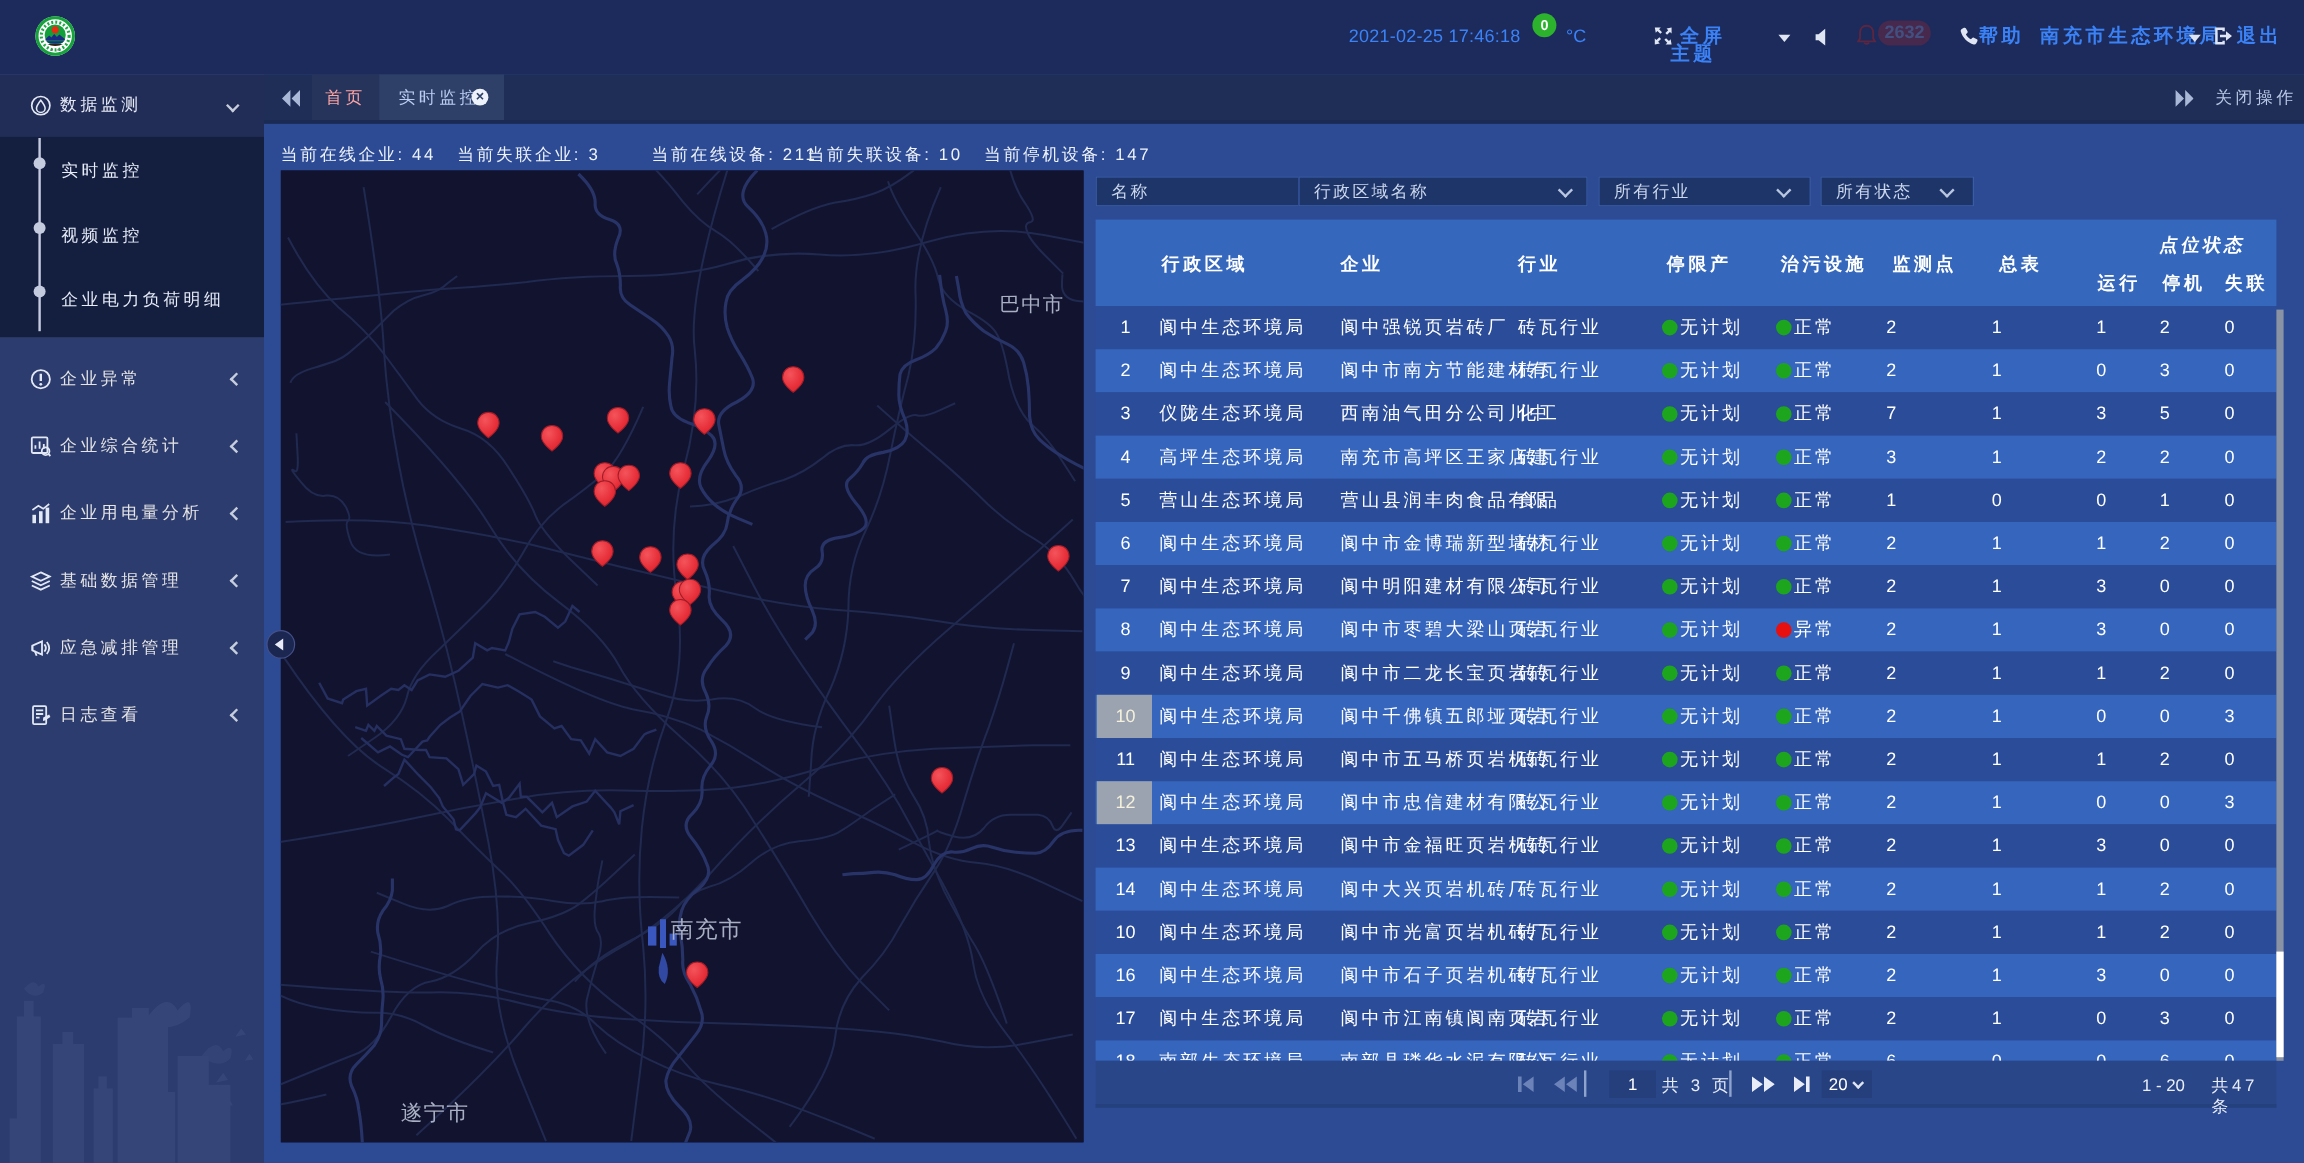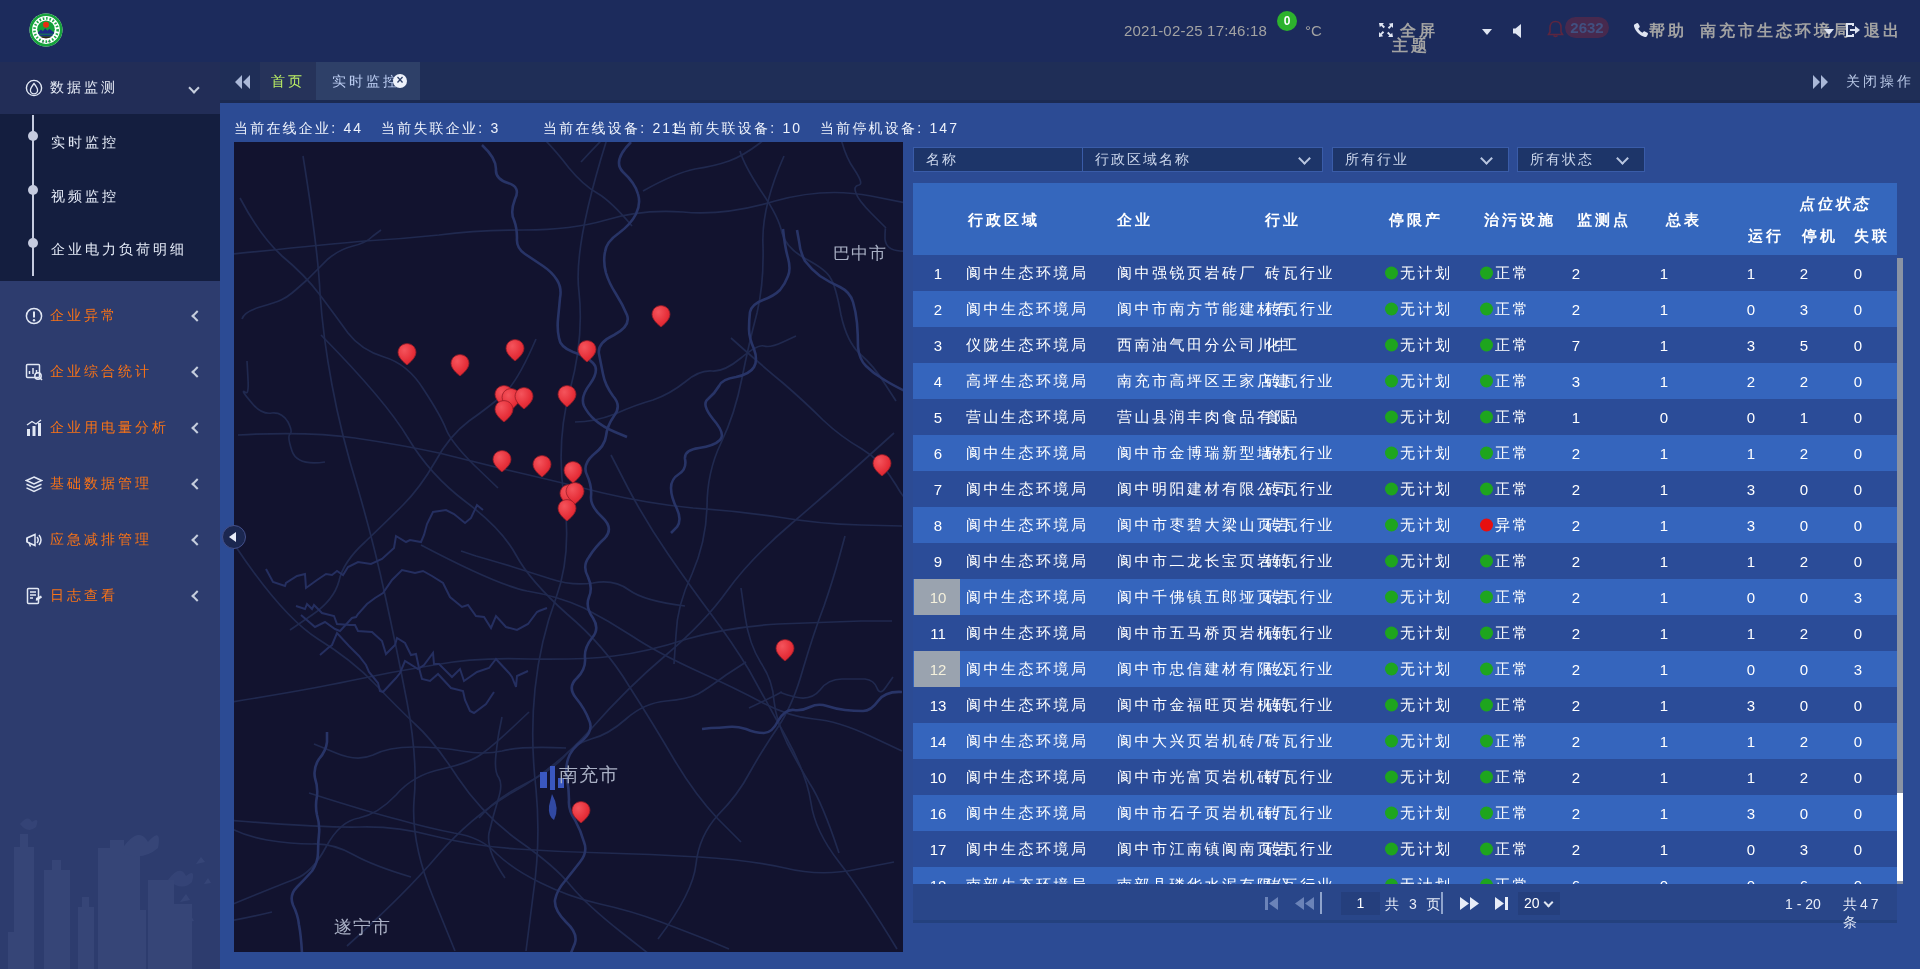--- a/index.html
+++ b/index.html
@@ -3,26 +3,26 @@
 <meta charset="utf-8">
 <style>
 * { margin:0; padding:0; box-sizing:border-box; }
 html,body { width:1920px; height:969px; overflow:hidden; background:#2c4b94; font-family:"Liberation Sans",sans-serif; }
 #stage { position:absolute; left:0; top:0; width:1920px; height:969px; }
 .abs { position:absolute; }
 .cjk { letter-spacing:3px; }
 
 #header { position:absolute; left:0; top:0; width:1920px; height:62px; background:#1c2b5c; }
 #title { position:absolute; left:80px; top:16px; font-size:26px; font-weight:bold; color:#fff; letter-spacing:5.8px; }
-.hitem { position:absolute; top:0; height:62px; line-height:62px; color:#a3a3a3; font-size:16px; font-weight:bold; }
+.hitem { position:absolute; top:0; height:62px; line-height:62px; color:#3b82f6; font-size:16px; font-weight:bold; }
 
 #sidebar { position:absolute; left:0; top:62px; width:220px; height:907px; background:#2d3c6e; overflow:hidden; }
 #m0 { position:absolute; left:0; top:0; width:220px; height:52px; background:#222d57; }
 #submenu { position:absolute; left:0; top:52px; width:220px; height:167px; background:#141e3f; }
-.mitem { position:absolute; left:0; width:220px; height:56px; color:#f97316; font-size:14px; }
+.mitem { position:absolute; left:0; width:220px; height:56px; color:#e5e5e5; font-size:14px; }
 .mtext { position:absolute; left:50px; top:50%; transform:translateY(-50%); letter-spacing:3px; }
 .mico  { position:absolute; left:25px; top:50%; transform:translateY(-50%); width:18px; height:18px; }
 .sitem { position:absolute; left:51px; color:#e6ecf8; font-size:14px; letter-spacing:3px; transform:translateY(-50%); white-space:nowrap; }
 .sdot { position:absolute; left:28px; width:10px; height:10px; border-radius:50%; background:#c5cbdf; transform:translateY(-50%); }
 #vline { position:absolute; left:32px; top:53px; width:2px; height:161px; background:#c5cbdf; }
 
 #tabbar { position:absolute; left:220px; top:62px; width:1700px; height:41px; background:#1f2e57; border-bottom:3px solid #1b2a52; }
 .tab { position:absolute; top:0; height:38px; line-height:38px; font-size:14px; letter-spacing:3px; text-align:center; }
 
 .stat { position:absolute; top:120px; color:#eef2fb; font-size:14px; letter-spacing:2.2px; white-space:nowrap; }
@@ -187,21 +187,21 @@
       <path d="M168 128 q12 -16 18 -4 q10 -8 6 6 q-10 10 -24 -2 z" opacity="0.8"></path>
       <path d="M20 72 q8 -10 12 -2 q8 -6 4 5 q-8 7 -16 -3 z" opacity="0.8"></path>
       <path d="M180 150 l6 -8 l4 6 z M196 112 l5 -7 l4 5 z M186 170 l5 -6 l3 5 z M204 132 l4 -6 l3 5 z"></path>
     </svg>
   </div>
 
   <div id="tabbar">
     <svg class="abs" style="left:14px;top:12px" width="16" height="16" viewBox="0 0 16 16" fill="#aab8d8">
         <path d="M8 1 V15 L1 8 Z M16 1 V15 L9 8 Z"></path>
       </svg>
-    <div class="tab" style="left:40px;width:56px;background:#26335a;color:#bef264;">首页</div>
+    <div class="tab" style="left:40px;width:56px;background:#26335a;color:#fca5a5;">首页</div>
     <div class="tab" style="left:96px;width:104px;background:#2e4068;color:#bccdf2;text-align:left;padding-left:16px;">实时监控</div>
     <div class="abs" style="left:173px;top:12px;width:14px;height:14px;border-radius:50%;background:#eef2fa;color:#2e4068;font-size:12px;font-weight:bold;text-align:center;line-height:13px;letter-spacing:0;">×</div>
     <svg class="abs" style="left:1592px;top:12px" width="16" height="16" viewBox="0 0 16 16" fill="#aab8d8">
         <path d="M1 1 L8 8 L1 15 Z M9 1 L16 8 L9 15 Z"></path>
       </svg>
     <div class="tab" style="left:1625px;width:70px;color:#b9c8e6;">关闭操作</div>
   </div>
 
   <div class="stat" style="left:234px;">当前在线企业: 44</div>
   <div class="stat" style="left:381px;">当前失联企业: 3</div>

